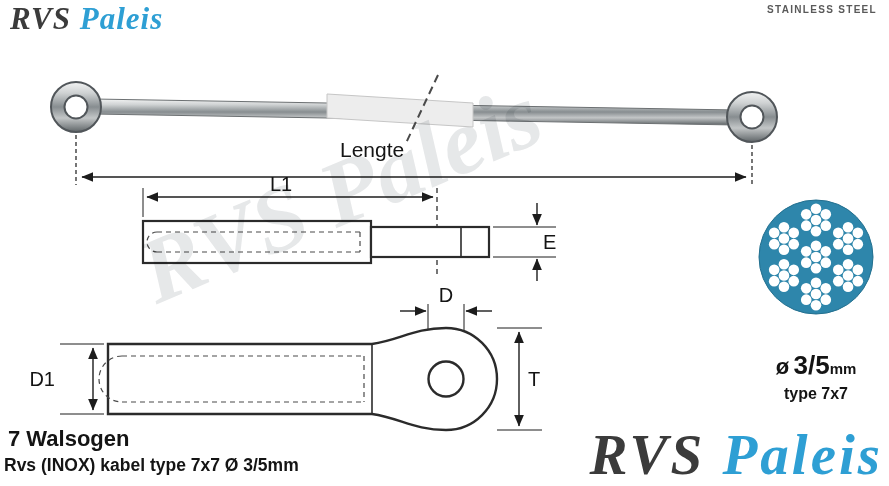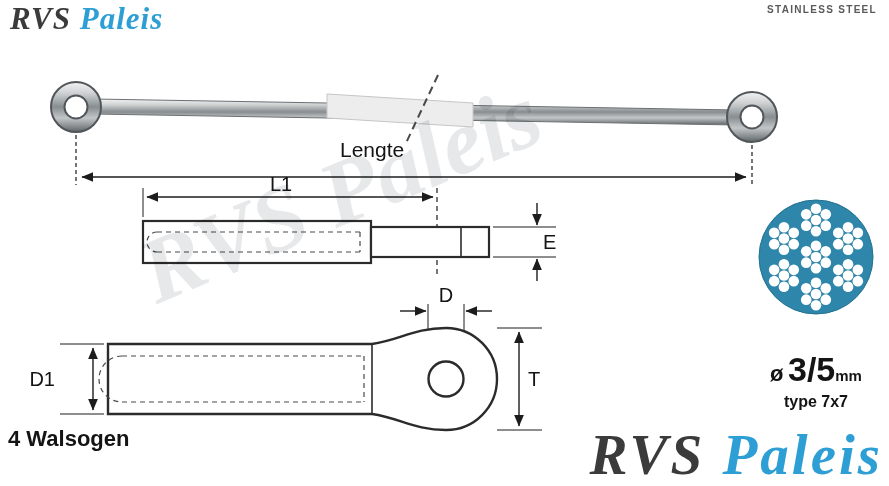--- a/index.html
+++ b/index.html
@@ -30,21 +30,21 @@
   }
 
   svg.drawing { left:0; top:0; z-index:2; }
   .dim { font-family:"Liberation Sans", sans-serif; font-size:20px; fill:#141414; stroke:none; }
 
   .lengte { left:340px; top:138px; width:150px; text-align:left;
             font-size:21px; color:#151515; z-index:3; }
 
   .spec { left:736px; top:350px; width:160px; text-align:center; color:#141414; z-index:3; }
   .spec .small-o { font-size:22px; font-weight:bold; }
-  .spec .big { font-size:34px; font-weight:bold; }
+  .spec .big { font-size:26px; font-weight:bold; }
   .spec .unit { font-size:15px; font-weight:bold; }
   .spec .type { font-size:16px; font-weight:bold; margin-top:4px; }
 
   .product-title { left:8px; top:426px; font-size:22px; font-weight:bold; color:#141414; z-index:3; }
   .product-sub { left:4px; top:455px; font-size:17.5px; font-weight:bold; color:#141414; z-index:3; }
 </style>
 </head>
 <body>
 
 <div id="stage">
@@ -210,20 +210,21 @@
   <div class="abs lengte">Lengte</div>
 
   <div class="abs spec">
     <div>
       <span class="small-o">ø</span>
       <span class="big">3/5</span><span class="unit">mm</span>
     </div>
     <div class="type">type 7x7</div>
   </div>
 
-  <div class="abs product-title">4 Walsogen</div>
+  <div class="abs product-title">7 Walsogen</div>
+  <div class="abs product-sub">Rvs (INOX) kabel type 7x7 Ø 3/5mm</div>
 
   <div class="abs logo logo-bottom">
     <span class="dark">RVS</span>
     <span class="blue">Paleis</span>
   </div>
 
 </div>
 
 </body></html>

